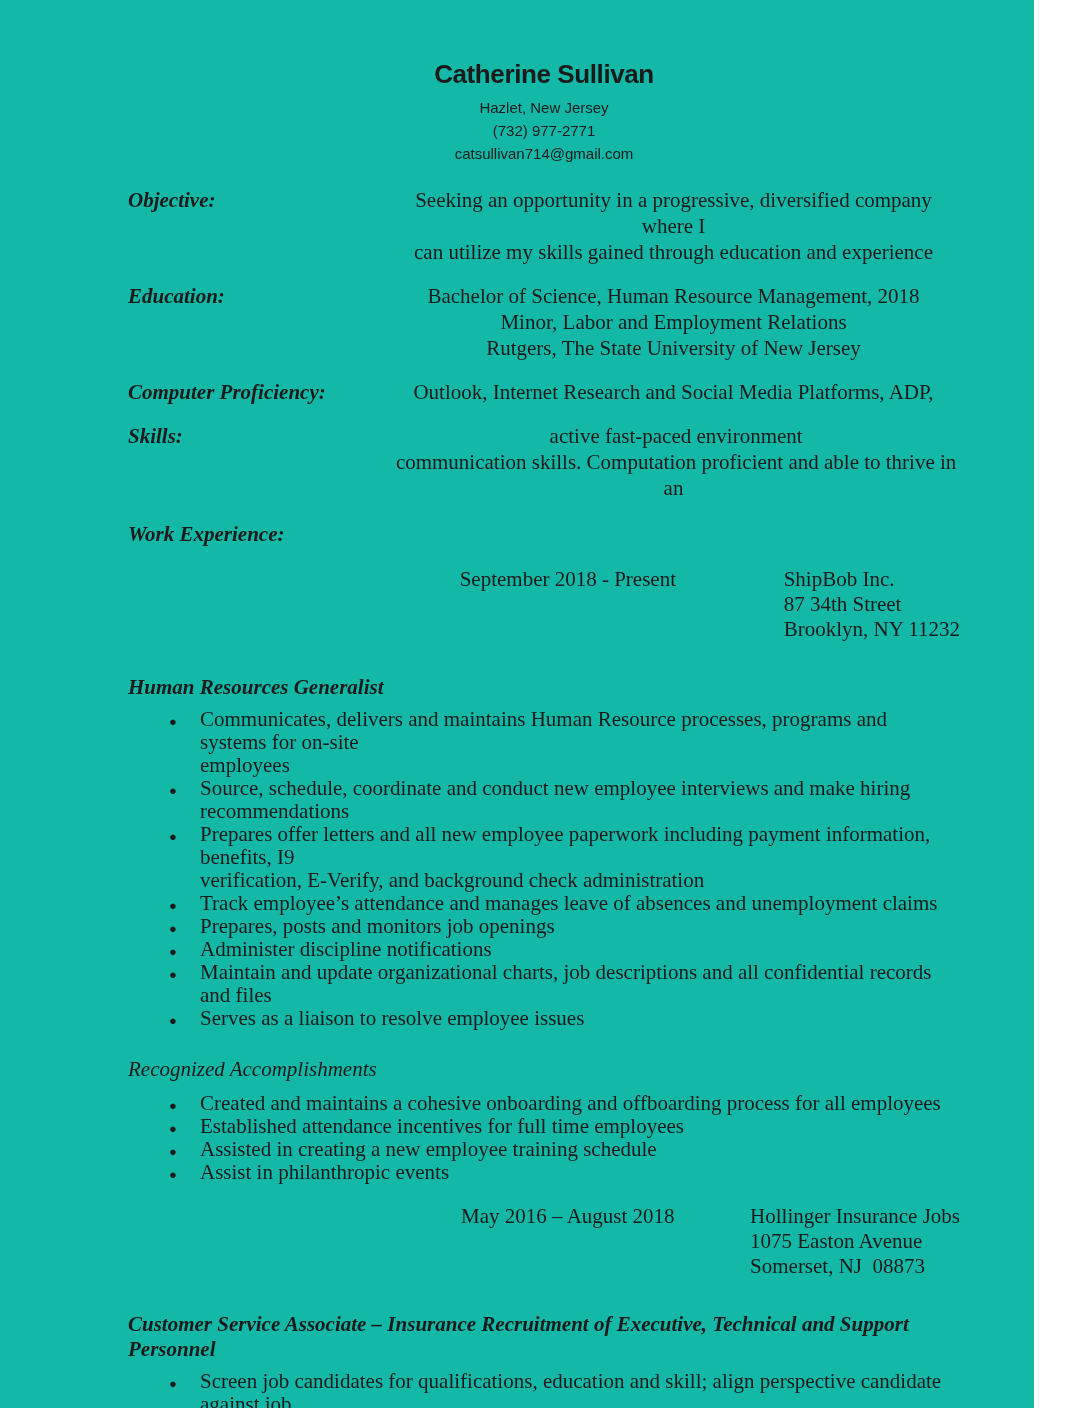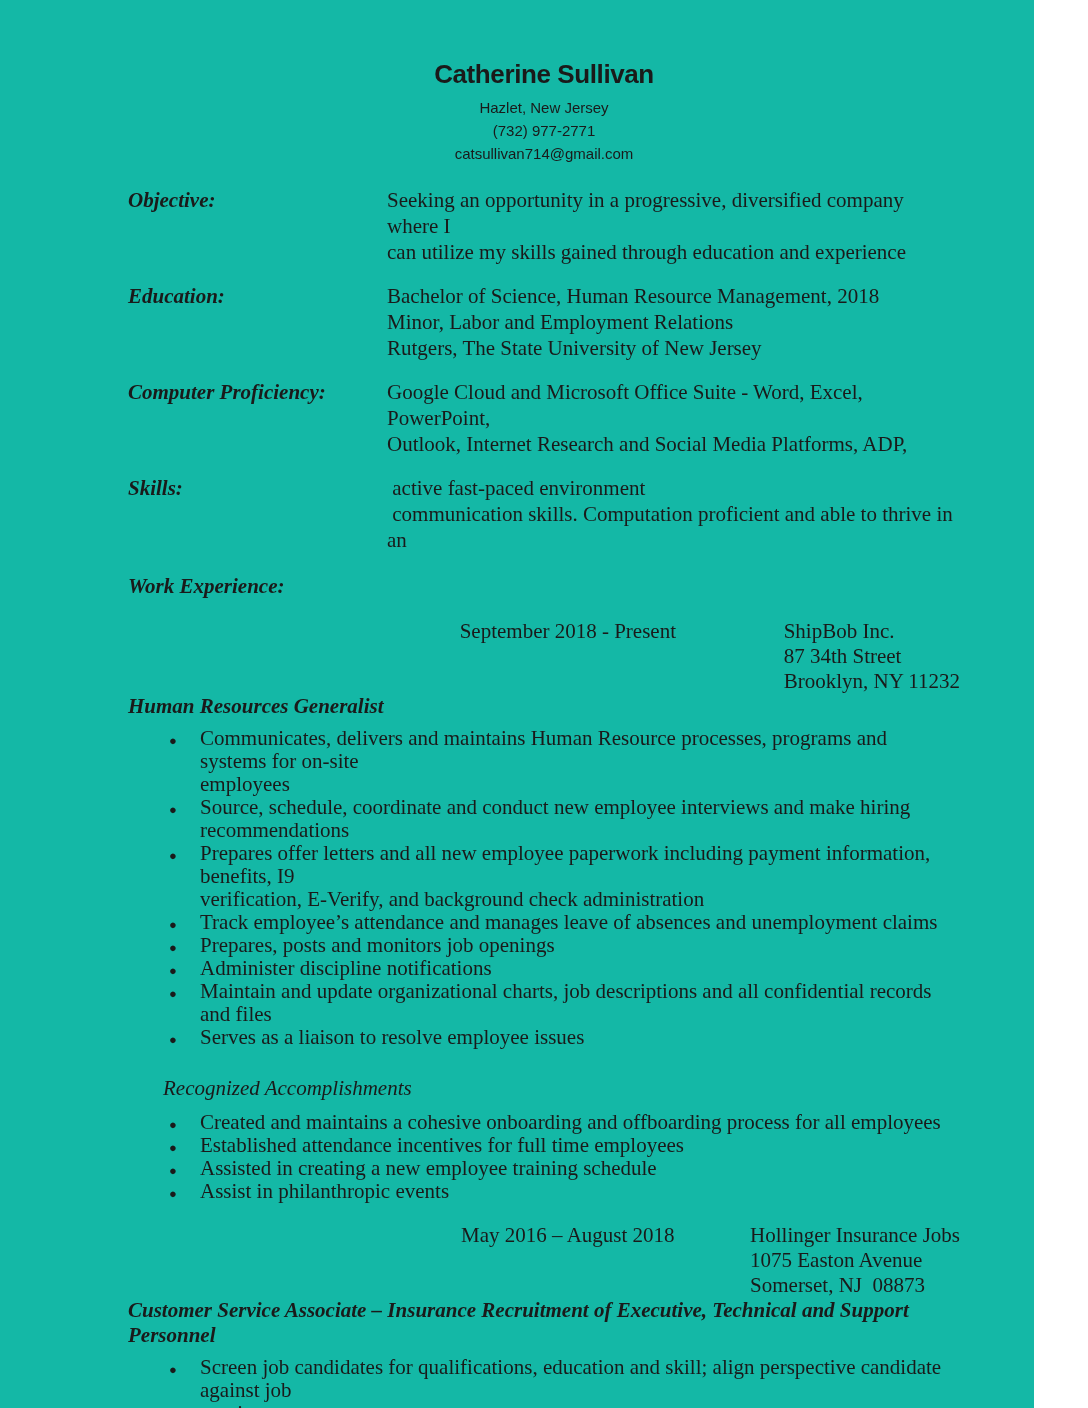--- a/index.html
+++ b/index.html
@@ -38,21 +38,21 @@
     display: flex;
     margin-top: 18px;
   }
   .info-row.first { margin-top: 22px; }
   .info-label {
     flex: 0 0 259px;
     font-weight: bold;
     font-style: italic;
     line-height: 26px;
   }
-  .info-content { flex: 1; }
+  .info-content { flex: 1; text-align: center; }
   .info-content .line {
     line-height: 26px;
     white-space: pre-wrap;
   }
   
   .we-heading {
     font-weight: bold;
     font-style: italic;
     line-height: 26px;
     margin-top: 20px;
@@ -71,20 +71,21 @@
     flex: 0 0 289px;
   }
   .job-row .company .line {
     line-height: 25px;
     white-space: pre-wrap;
   }
   .job-title {
     font-weight: bold;
     font-style: italic;
     line-height: 25px;
+    margin-top: 33px;
   }
   ul.bullets {
     list-style: none;
     margin: 8px;
     padding: 0;
   }
   ul.bullets li {
     position: relative;
     padding-left: 64px;
     line-height: 23px;
@@ -94,21 +95,20 @@
     content: "\25CF";
     position: absolute;
     left: 33px;
     top: 2px;
     font-size: 13px;
   }
   .accomplishments-heading {
     font-style: italic;
     line-height: 26px;
     margin-top: 26px;
-    margin-left: 35px;
   }
   .spacer-2 { height: 2px; }
 </style>
 </head>
 <body>
 
 <div class="page">
   <div class="content">
 
     <div class="header">
@@ -133,21 +133,20 @@
       <div class="info-content">
         <div class="line">Bachelor of Science, Human Resource Management, 2018</div>
         <div class="line">Minor, Labor and Employment Relations</div>
         <div class="line">Rutgers, The State University of New Jersey</div>
       </div>
     </div>
 
     <div class="info-row">
       <div class="info-label">Computer Proficiency:</div>
       <div class="info-content">
-        <div class="line">Google Cloud and Microsoft Office Suite - Word, Excel, PowerPoint,</div>
         <div class="line">Outlook, Internet Research and Social Media Platforms, ADP,</div>
       </div>
     </div>
 
     <div class="info-row">
       <div class="info-label">Skills:</div>
       <div class="info-content">
         <div class="line"> active fast-paced environment</div>
         <div class="line"> communication skills. Computation proficient and able to thrive in an</div>
       </div>

